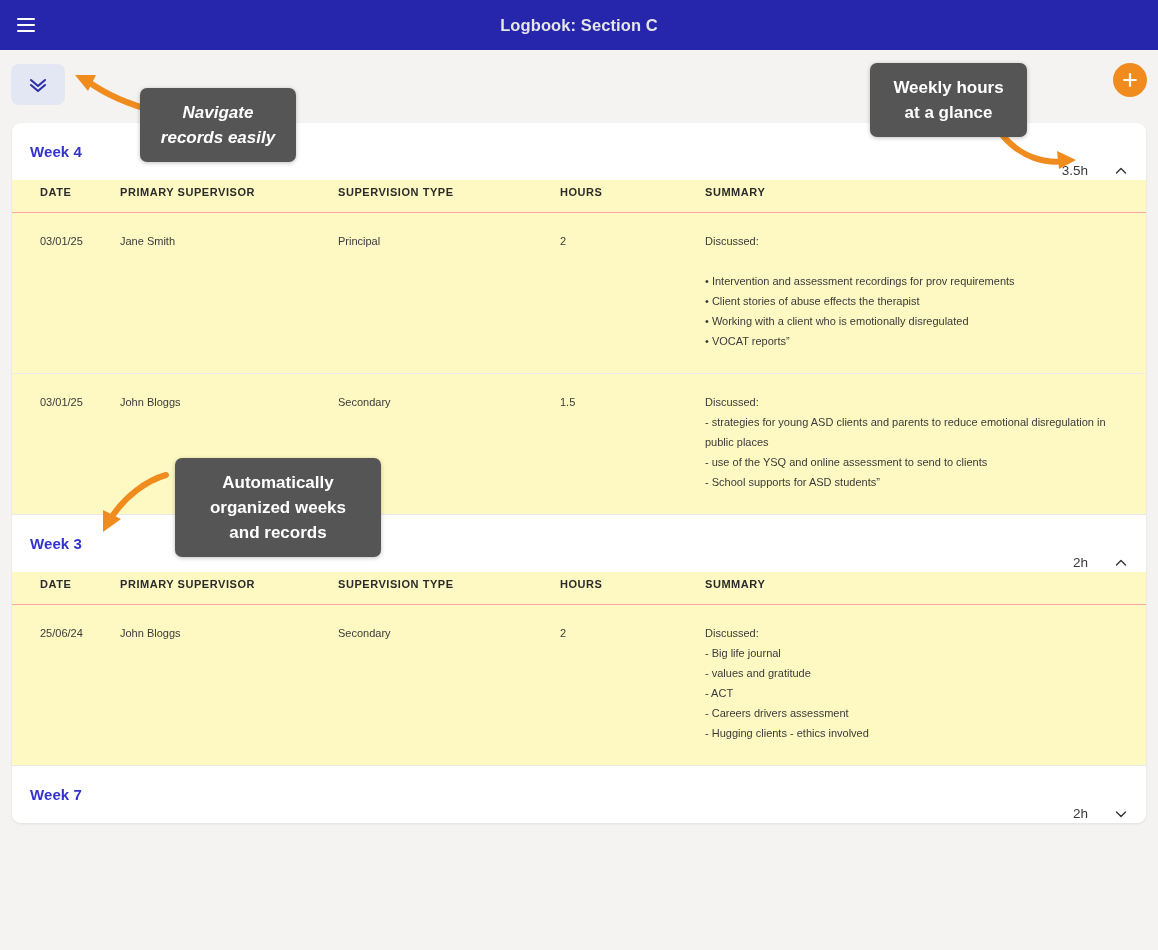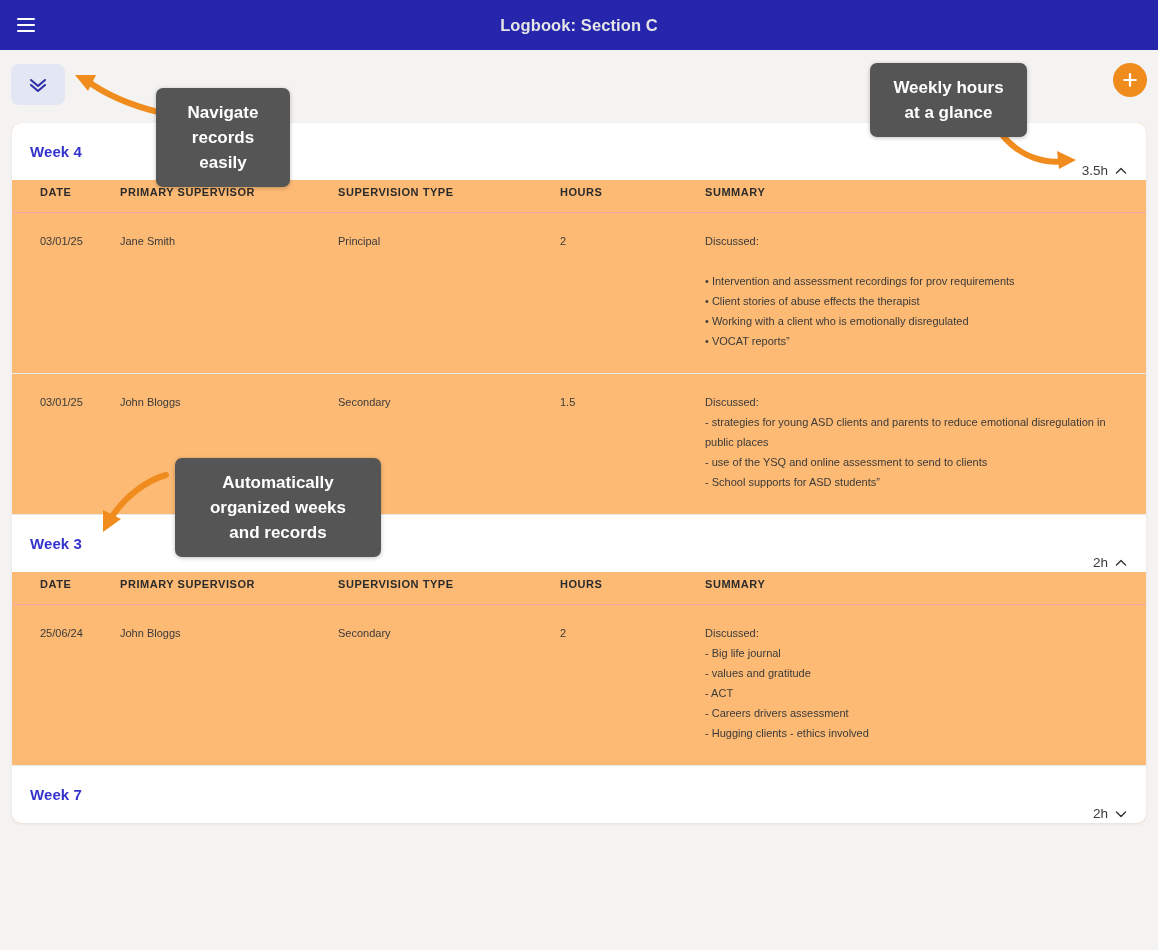--- a/index.html
+++ b/index.html
@@ -86,21 +86,21 @@
     align-items: center;
     justify-content: center;
     padding: 0;
   }
 
   
   .card {
     position: absolute;
     left: 12px; top: 123px;
     width: 1134px;
-    background: #fdba74;
+    background: #fef9c3;
     border-radius: 9px;
     box-shadow: 0 1px 3px rgba(0,0,0,0.08);
     overflow: hidden;
   }
 
   .week-header {
     position: relative;
     display: flex;
     align-items: center;
     padding: 0 18px;
@@ -112,21 +112,21 @@
   .week-title {
     color: #3434cc;
     font-size: 15px;
     font-weight: bold;
     letter-spacing: 0.1px;
   }
   .week-right {
     margin-left: auto;
     display: flex;
     align-items: center;
-    gap: 6px;
+    gap: 26px;
     margin-top: 37px;
   }
   .week-hours {
     color: #3a3a3a;
     font-size: 13.5px;
   }
   .chev {
     width: 14px; height: 14px;
     display: inline-block;
     position: relative;
@@ -174,21 +174,21 @@
     border-radius: 7px;
     font-size: 17px;
     font-weight: bold;
     line-height: 25px;
     text-align: center;
     padding: 12px 18px;
     white-space: pre-line;
     z-index: 40;
     box-shadow: 0 1px 4px rgba(0,0,0,0.25);
   }
-  #tip-navigate   { left: 156px; top: 88px;  width: 134px; }
+  #tip-navigate   { left: 140px; top: 88px;  width: 156px; font-style: italic; }
   #tip-weekly     { left: 870px; top: 63px;  width: 157px; }
   #tip-organized  { left: 175px; top: 458px; width: 206px; }
 
   .arrow {
     position: absolute;
     z-index: 39;
     pointer-events: none;
   }
   #arrow-navigate  { left: 66px;  top: 64px;  width: 96px;  height: 52px; }
   #arrow-weekly    { left: 1000px; top: 130px; width: 82px; height: 45px; }

